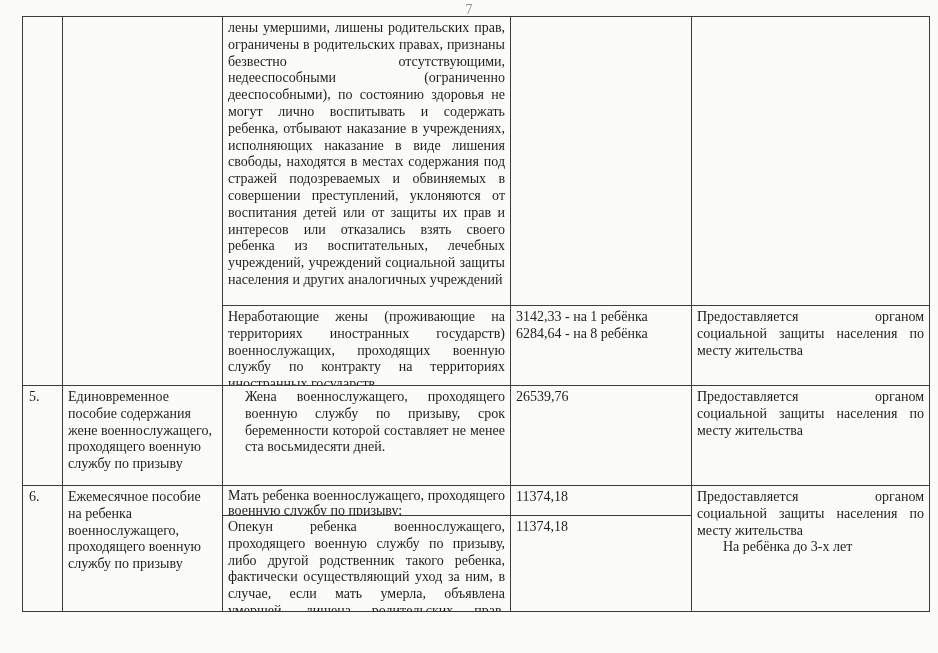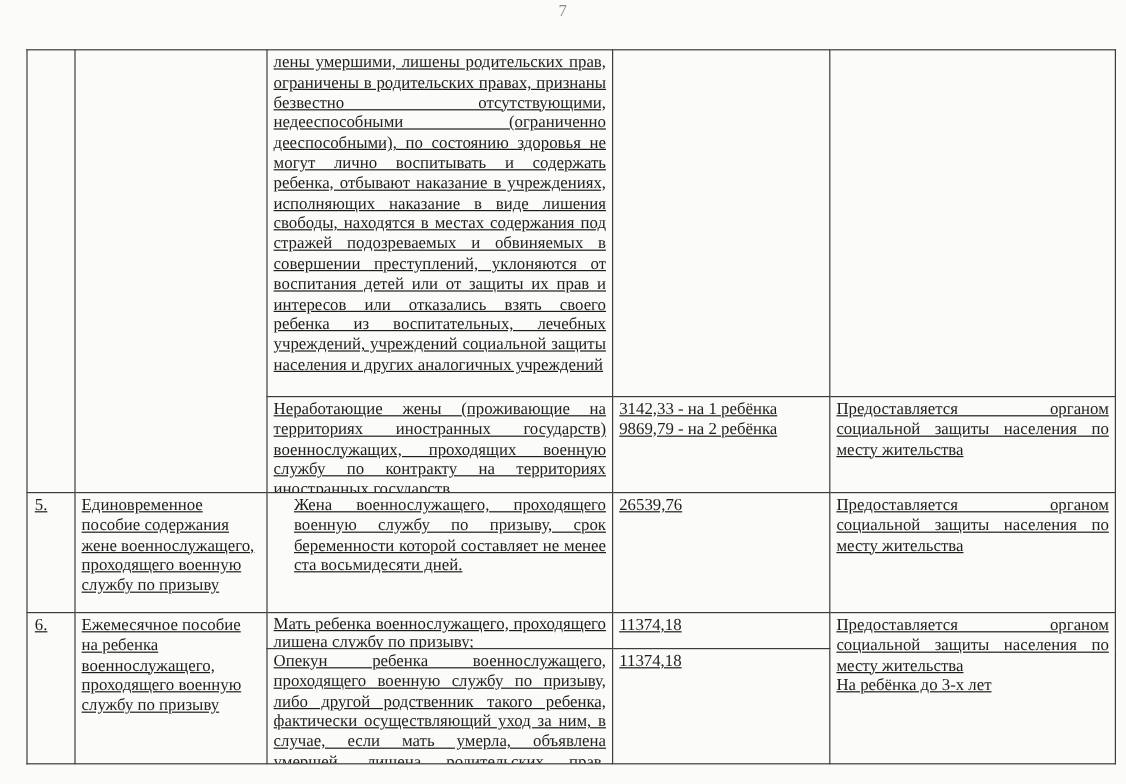--- a/index.html
+++ b/index.html
@@ -14,25 +14,24 @@
   .page-number {
     position: absolute;
     top: 2px; left: 0;
     width: 938px;
     text-align: center;
     font-size: 14px;
     color: #8f8f8f;
   }
   table.doc-table {
     position: absolute;
-    left: 22px; top: 41px;
+    left: 22px; top: 16px;
     width: 907px;
     border-collapse: collapse;
     table-layout: fixed;
-    text-decoration: underline;
   }
   td {
     border: 1px solid #3c3c3c;
     vertical-align: top;
     padding: 0;
     overflow: hidden;
   }
   .cell {
     font-size: 14px;
     line-height: 16.8px;
@@ -41,21 +40,21 @@
   }
   .just { text-align: justify; }
   .num  { padding: 3px 4px 0 6px; font-size: 14px; line-height: 16.8px; }
   
   .h-a   { height: 288px; padding-top: 3px; }
   .h-b   { height: 79px;  padding-top: 3px; }
   .h-r5  { height: 99px;  padding-top: 3px; margin-left: 17px; }
   .h-r6a { height: 29px;  padding-top: 3px; line-height: 14.6px; }
   .h-r6b { height: 95px;  padding-top: 3px; }
   .amt   { padding-top: 3px; }
-  .provider-extra { text-align: left; }
+  .provider-extra { text-align: left; margin-left: 26px; }
 </style>
 </head>
 <body>
 
 <div class="page-number">7</div>
 
 <table class="doc-table">
   <colgroup>
     <col style="width:40px">
     <col style="width:160px">
@@ -75,21 +74,21 @@
       <td></td>
     </tr>
 
     <tr>
       <td>
         <div class="cell just h-b">Неработающие жены (проживающие на территориях иностранных государств) военнослужащих, проходящих военную службу по контракту на территориях иностранных государств</div>
       </td>
       <td>
         <div class="cell amt">
           <div>3142,33 - на 1 ребёнка</div>
-          <div>9869,79 - на 2 ребёнка</div>
+          <div>6284,64 - на 8 ребёнка</div>
         </div>
       </td>
       <td>
         <div class="cell just amt">Предоставляется органом социальной защиты населения по месту жительства</div>
       </td>
     </tr>
 
     <tr>
       <td>
         <div class="num">5.</div>
@@ -109,21 +108,21 @@
     </tr>
 
     <tr>
       <td rowspan="2">
         <div class="num">6.</div>
       </td>
       <td rowspan="2">
         <div class="cell amt">Ежемесячное пособие на ребенка военнослужащего, проходящего военную службу по призыву</div>
       </td>
       <td>
-        <div class="cell just h-r6a">Мать ребенка военнослужащего, проходящего лишена службу по призыву;</div>
+        <div class="cell just h-r6a">Мать ребенка военнослужащего, проходящего военную службу по призыву;</div>
       </td>
       <td>
         <div class="cell amt">11374,18</div>
       </td>
       <td rowspan="2">
         <div class="cell amt">
           <div class="just">Предоставляется органом социальной защиты населения по месту жительства</div>
           <div class="provider-extra">На ребёнка до 3-х лет</div>
         </div>
       </td>

